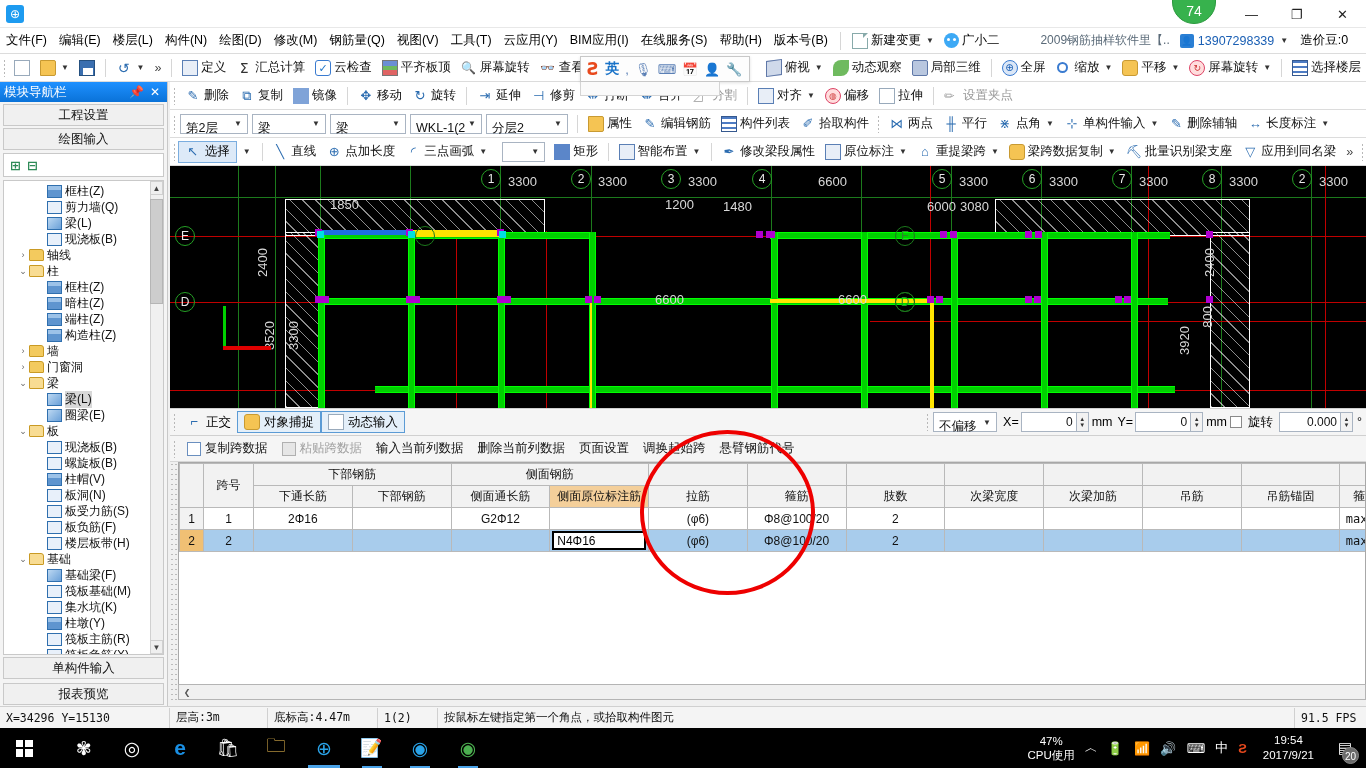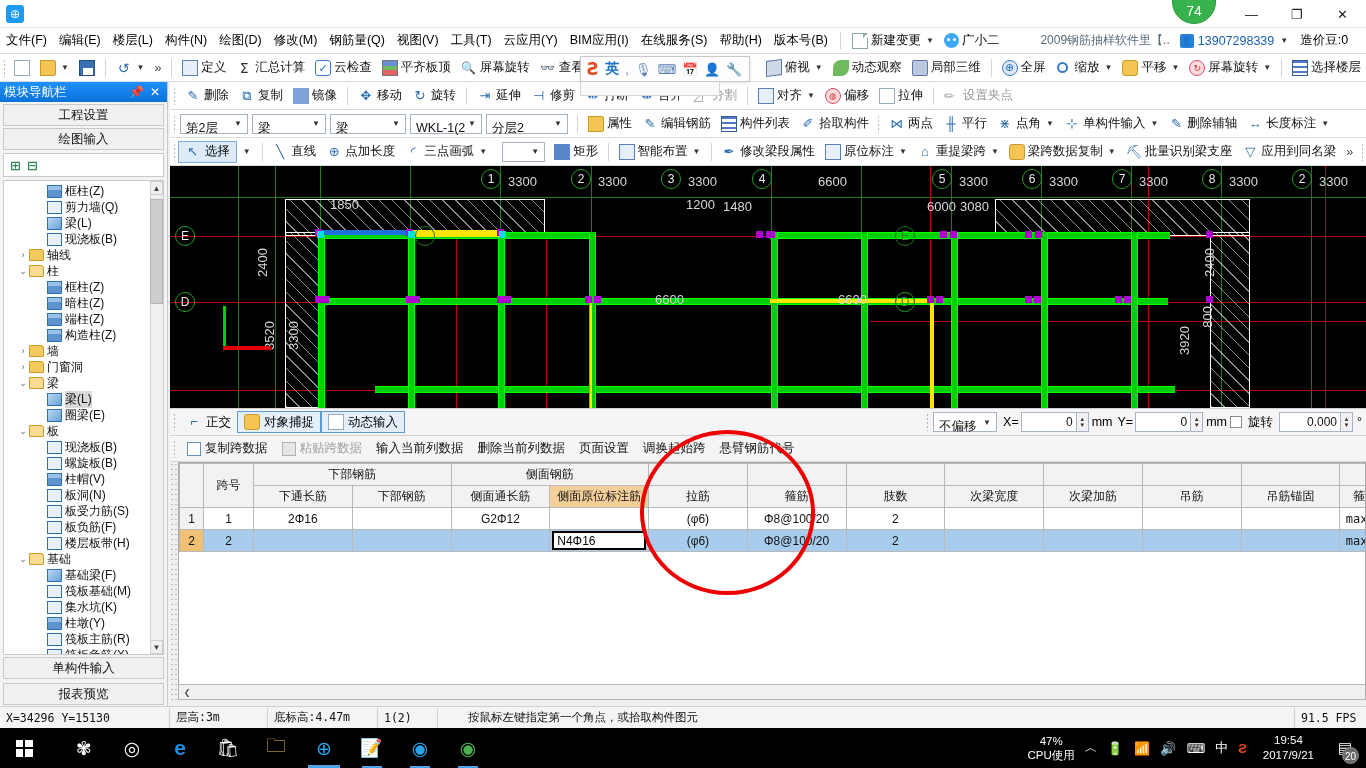--- a/index.html
+++ b/index.html
@@ -250,21 +250,21 @@
   .vgrip { position:absolute; left:170px; top:462px; width:8px; height:238px;
     background-image: radial-gradient(circle,#bbb 1px, transparent 1px); background-size: 4px 5px; }
 
   
   .statusbar {
     position: absolute; left: 0; top: 706px; width: 1366px; height: 22px;
     background: #f4f4f4; border-top: 1px solid #d0d0d0; display: flex; align-items: center;
     font-size: 11.5px; font-family: "DejaVu Sans Mono", monospace; color: #111;
   }
   .sb-cell { height: 20px; display: flex; align-items: center; padding: 0 6px; border-right: 1px solid #d0d0d0; }
-  .sb-grow { flex: 1; border-right: none; margin-left: 24px; }
+  .sb-grow { flex: 1; border-right: none; }
 
   
   .taskbar {
     position: absolute; left: 0; top: 728px; width: 1366px; height: 40px;
     background: #000000; display: flex; align-items: center;
   }
   .start {
     width: 48px; height: 40px; display: flex; align-items: center; justify-content: center;
   }
   .win-logo { width: 17px; height: 17px; display:grid; grid-template-columns:1fr 1fr; grid-template-rows:1fr 1fr; gap:2px;}
@@ -967,21 +967,21 @@
     <div class="cad-num" style="left:789px; top:8px">3300</div>
     <div class="cad-num" style="left:879px; top:8px">3300</div>
     <div class="cad-num" style="left:969px; top:8px">3300</div>
     <div class="cad-num" style="left:1059px; top:8px">3300</div>
     <div class="cad-num" style="left:1149px; top:8px">3300</div>
 
     <div class="axis-bub" style="left:5px; top:60px">E</div>
     <div class="axis-bub" style="left:5px; top:126px">D</div>
 
     <div class="cad-num" style="left:160px; top:31px">1850</div>
-    <div class="cad-num" style="left:516px; top:31px">1200</div>
+    <div class="cad-num" style="left:495px; top:31px">1200</div>
     <div class="cad-num" style="left:553px; top:33px">1480</div>
     <div class="cad-num" style="left:757px; top:33px">6000</div>
     <div class="cad-num" style="left:790px; top:33px">3080</div>
     <div class="cad-num" style="left:85px; top:82px; writing-mode:vertical-rl; transform:rotate(180deg)">2400</div>
     <div class="cad-num" style="left:1032px; top:82px; writing-mode:vertical-rl; transform:rotate(180deg)">2400</div>
     <div class="cad-num" style="left:1030px; top:140px; writing-mode:vertical-rl; transform:rotate(180deg)">800</div>
     <div class="cad-num" style="left:1007px; top:160px; writing-mode:vertical-rl; transform:rotate(180deg)">3920</div>
     <div class="cad-num" style="left:116px; top:155px; writing-mode:vertical-rl; transform:rotate(180deg)">3300</div>
     <div class="cad-num" style="left:92px; top:155px; writing-mode:vertical-rl; transform:rotate(180deg)">3520</div>
     <div class="cad-num" style="left:485px; top:126px">6600</div>

